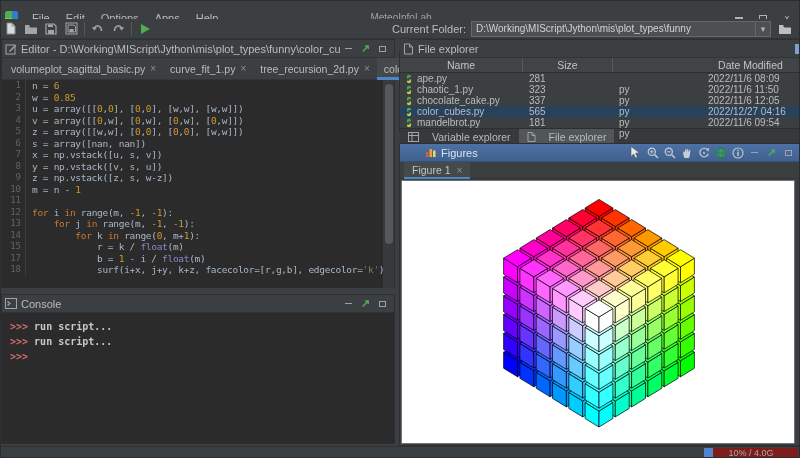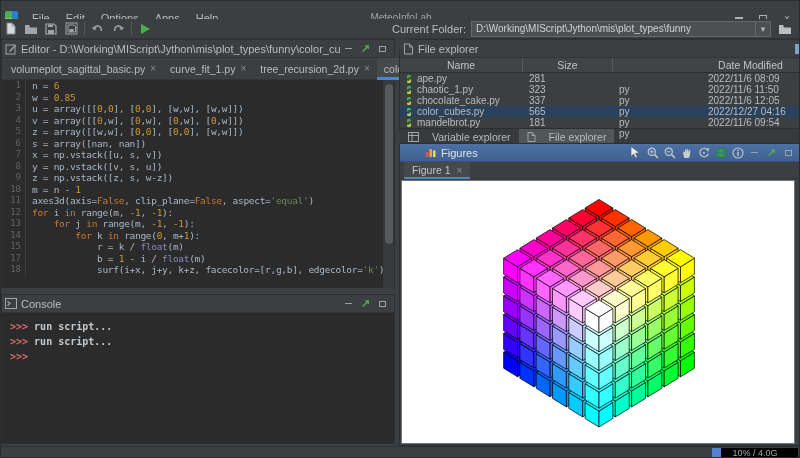--- a/index.html
+++ b/index.html
@@ -85,21 +85,21 @@
   #fig-head .ptitle { color:#dde3e8; }
   .fig-tabbar { height:17px; background:#3c3f41; display:flex; align-items:flex-end; border-bottom:1px solid #323436; padding-left:4px; }
   .fig-tab { height:16px; display:flex; align-items:center; padding:0 8px; font-size:10.5px; color:#c2c6c9; position:relative; background:#46494b; }
   .fig-tab::after { content:""; position:absolute; left:0; right:0; bottom:-1px; height:2px; background:#4a86c8; }
   .fig-tab .x { margin-left:6px; color:#8a8f92; font-size:10px; }
   .fig-canvas { position:absolute; left:1px; top:36px; width:394px; height:264px; background:#ffffff; border:1px solid #6f7173; }
   .fig-canvas svg { display:block; }
 
   
   .statusbar { position:absolute; left:0; top:445px; width:800px; height:13px; background:#3c3f41; border-top:1px solid #2e3032; display:flex; align-items:center; justify-content:flex-end; }
-  .mem { width:86px; height:11px; background:#000000; margin-right:3px; position:relative; display:flex; align-items:center; justify-content:center; }
+  .mem { width:94px; height:11px; background:#7f1d1d; margin-right:3px; position:relative; display:flex; align-items:center; justify-content:center; }
   .mem-fill { position:absolute; left:0; top:0; width:9px; height:11px; background:#5183d0; }
   .mem-text { position:relative; font-size:9px; color:#a3a7aa; }
 
   .ic { display:block; }
 </style>
 </head>
 <body>
 
 <div class="titlebar">
   <span class="app-icon">
@@ -229,21 +229,21 @@
             <div class="code-line"><span class="gutter">1</span><span class="code"><span class="tk-p">n = </span><span class="tk-n">6</span></span></div>
             <div class="code-line"><span class="gutter">2</span><span class="code"><span class="tk-p">w = </span><span class="tk-n">0.85</span></span></div>
             <div class="code-line"><span class="gutter">3</span><span class="code"><span class="tk-p">u = array([[</span><span class="tk-n">0</span><span class="tk-p">,</span><span class="tk-n">0</span><span class="tk-p">], [</span><span class="tk-n">0</span><span class="tk-p">,</span><span class="tk-n">0</span><span class="tk-p">], [w,w], [w,w]])</span></span></div>
             <div class="code-line"><span class="gutter">4</span><span class="code"><span class="tk-p">v = array([[</span><span class="tk-n">0</span><span class="tk-p">,w], [</span><span class="tk-n">0</span><span class="tk-p">,w], [</span><span class="tk-n">0</span><span class="tk-p">,w], [</span><span class="tk-n">0</span><span class="tk-p">,w]])</span></span></div>
             <div class="code-line"><span class="gutter">5</span><span class="code"><span class="tk-p">z = array([[w,w], [</span><span class="tk-n">0</span><span class="tk-p">,</span><span class="tk-n">0</span><span class="tk-p">], [</span><span class="tk-n">0</span><span class="tk-p">,</span><span class="tk-n">0</span><span class="tk-p">], [w,w]])</span></span></div>
             <div class="code-line"><span class="gutter">6</span><span class="code"><span class="tk-p">s = array([nan, nan])</span></span></div>
             <div class="code-line"><span class="gutter">7</span><span class="code"><span class="tk-p">x = np.vstack([u, s, v])</span></span></div>
             <div class="code-line"><span class="gutter">8</span><span class="code"><span class="tk-p">y = np.vstack([v, s, u])</span></span></div>
             <div class="code-line"><span class="gutter">9</span><span class="code"><span class="tk-p">z = np.vstack([z, s, w-z])</span></span></div>
             <div class="code-line"><span class="gutter">10</span><span class="code"><span class="tk-p">m = n - </span><span class="tk-n">1</span></span></div>
-            <div class="code-line"><span class="gutter">11</span><span class="code"><span class="tk-p">axes3d(axis=</span><span class="tk-k">False</span><span class="tk-p">, clip_plane=</span><span class="tk-k">False</span><span class="tk-p">, aspect=</span><span class="tk-s">'equal'</span><span class="tk-p">)</span></span></div>
+            <div class="code-line"><span class="gutter">11</span></div>
             <div class="code-line"><span class="gutter">12</span><span class="code"><span class="tk-k">for</span><span class="tk-p"> i </span><span class="tk-k">in</span><span class="tk-p"> range(m, </span><span class="tk-n">-1</span><span class="tk-p">, </span><span class="tk-n">-1</span><span class="tk-p">):</span></span></div>
             <div class="code-line"><span class="gutter">13</span><span class="code"><span class="tk-p">    </span><span class="tk-k">for</span><span class="tk-p"> j </span><span class="tk-k">in</span><span class="tk-p"> range(m, </span><span class="tk-n">-1</span><span class="tk-p">, </span><span class="tk-n">-1</span><span class="tk-p">):</span></span></div>
             <div class="code-line"><span class="gutter">14</span><span class="code"><span class="tk-p">        </span><span class="tk-k">for</span><span class="tk-p"> k </span><span class="tk-k">in</span><span class="tk-p"> range(</span><span class="tk-n">0</span><span class="tk-p">, m+</span><span class="tk-n">1</span><span class="tk-p">):</span></span></div>
             <div class="code-line"><span class="gutter">15</span><span class="code"><span class="tk-p">            r = k / </span><span class="tk-b">float</span><span class="tk-p">(m)</span></span></div>
             <div class="code-line"><span class="gutter">17</span><span class="code"><span class="tk-p">            b = </span><span class="tk-n">1</span><span class="tk-p"> - i / </span><span class="tk-b">float</span><span class="tk-p">(m)</span></span></div>
             <div class="code-line"><span class="gutter">18</span><span class="code"><span class="tk-p">            surf(i+x, j+y, k+z, facecolor=[r,g,b], edgecolor=</span><span class="tk-s">'k'</span><span class="tk-p">)</span></span></div>
           </div>
         <div class="vscroll">
             <div class="vthumb"></div>
           </div>

